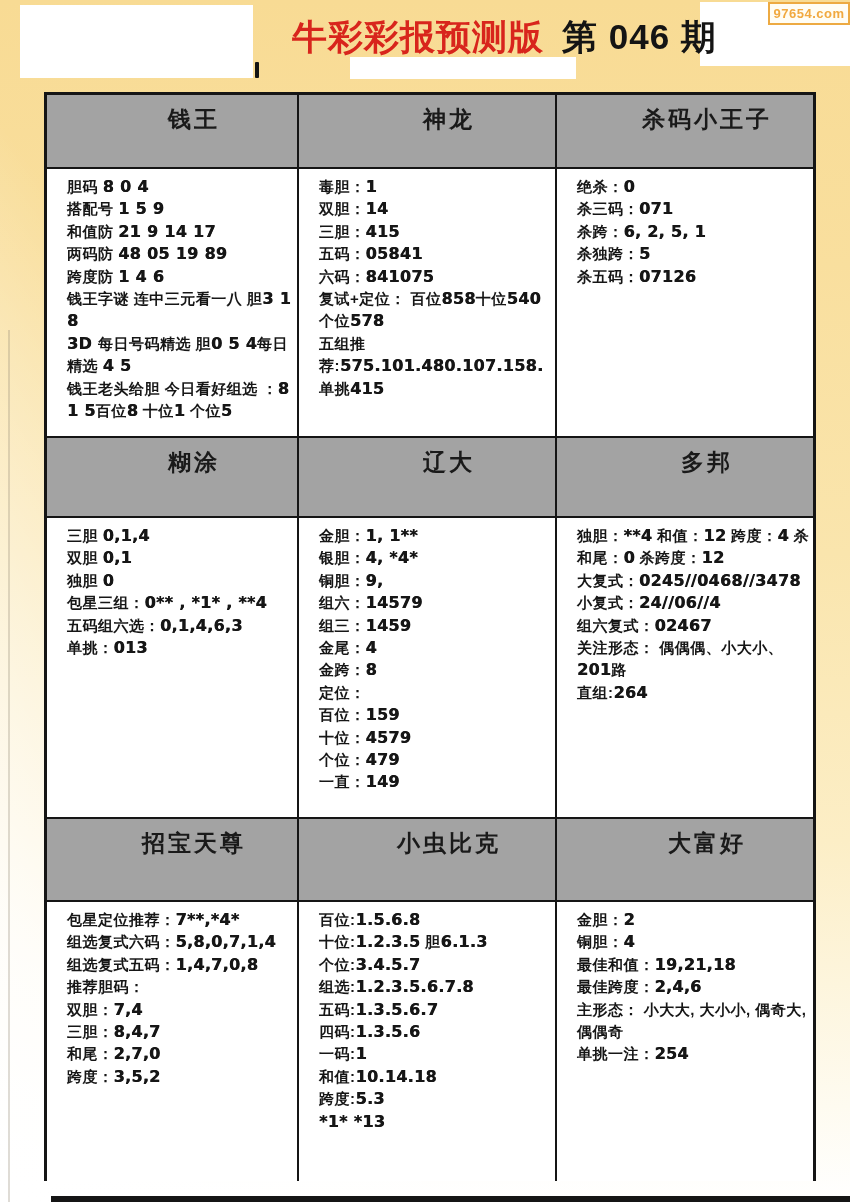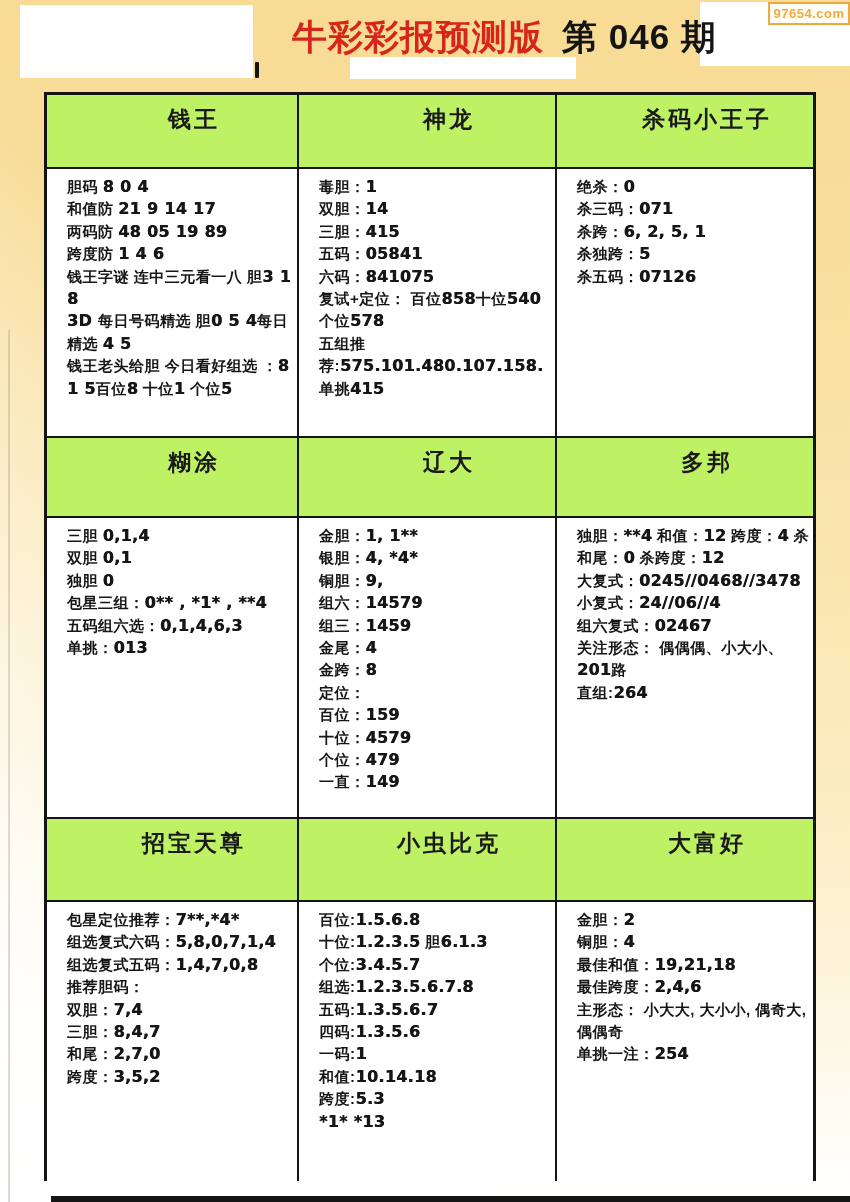--- a/index.html
+++ b/index.html
@@ -32,21 +32,21 @@
   .board{
     position:absolute;left:44px;top:92px;z-index:2;
     border:3px solid #151515;border-bottom:0;
     background:#151515;
     display:grid;
     grid-template-columns:250px 256px 256px;
     grid-template-rows:72px 267px 78px 299px 81px 279px;
     gap:2px;
   }
   .cell-header{
-    background:#bef264;text-align:center;padding-top:9px;
+    background:#a3a3a3;text-align:center;padding-top:9px;
     font-size:23px;font-weight:bold;color:#1a1a1a;letter-spacing:3px;padding-left:44px;
   }
   .cell-content{
     background:#ffffff;padding:7px 2px 0 20px;overflow:hidden;
   }
   .line{font-size:15px;line-height:22.4px;font-weight:bold;color:#161616;overflow-wrap:anywhere;}
   .lbl{letter-spacing:0.5px;}
   .num{font-size:16px;font-family:"DejaVu Sans","Liberation Sans",sans-serif;font-weight:bold;
     text-shadow:0.4px 0 0 #161616;letter-spacing:0.3px;}
   
@@ -71,20 +71,21 @@
   <div class="watermark">97654.com</div>
 
   <div class="board">
 
     <div class="cell-header">钱王</div>
     <div class="cell-header">神龙</div>
     <div class="cell-header">杀码小王子</div>
 
     <div class="cell-content">
         <div class="line"><span class="lbl">胆码 </span><span class="num">8 0 4</span></div>
+        <div class="line"><span class="lbl">搭配号 </span><span class="num">1 5 9</span></div>
         <div class="line"><span class="lbl">和值防 </span><span class="num">21 9 14 17</span></div>
         <div class="line"><span class="lbl">两码防 </span><span class="num">48 05 19 89</span></div>
         <div class="line"><span class="lbl">跨度防 </span><span class="num">1 4 6</span></div>
         <div class="line"><span class="lbl">钱王字谜 连中三元看一八 胆</span><span class="num">3 1 8</span></div>
         <div class="line"><span class="num">3D </span><span class="lbl">每日号码精选 胆</span><span class="num">0 5 4</span><span class="lbl">每日精选 </span><span class="num">4 5</span></div>
         <div class="line"><span class="lbl">钱王老头给胆 今日看好组选 ：</span><span class="num">8 1 5</span><span class="lbl">百位</span><span class="num">8</span><span class="lbl"> 十位</span><span class="num">1</span><span class="lbl"> 个位</span><span class="num">5</span></div>
       </div>
     <div class="cell-content">
         <div class="line"><span class="lbl">毒胆：</span><span class="num">1</span></div>
         <div class="line"><span class="lbl">双胆：</span><span class="num">14</span></div>

